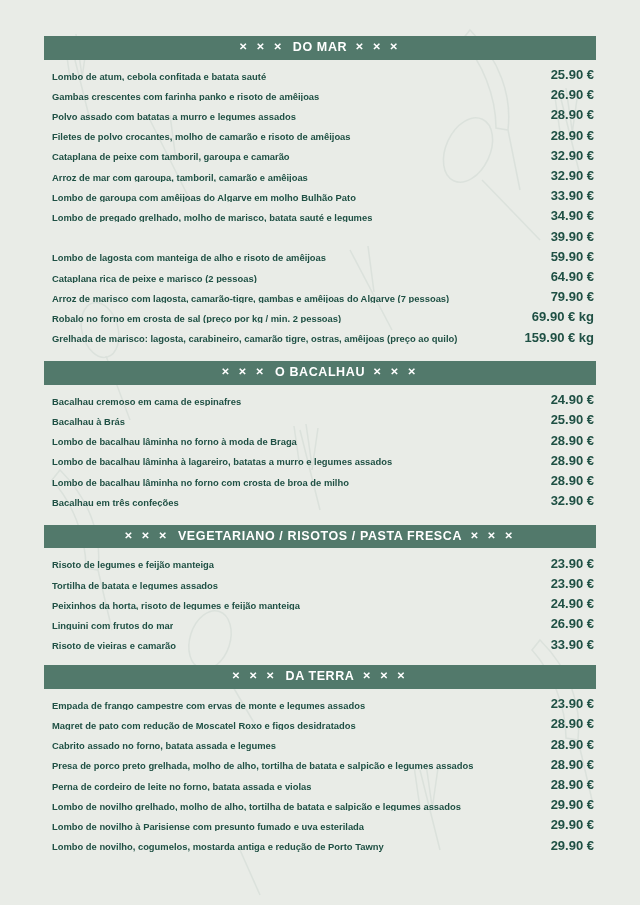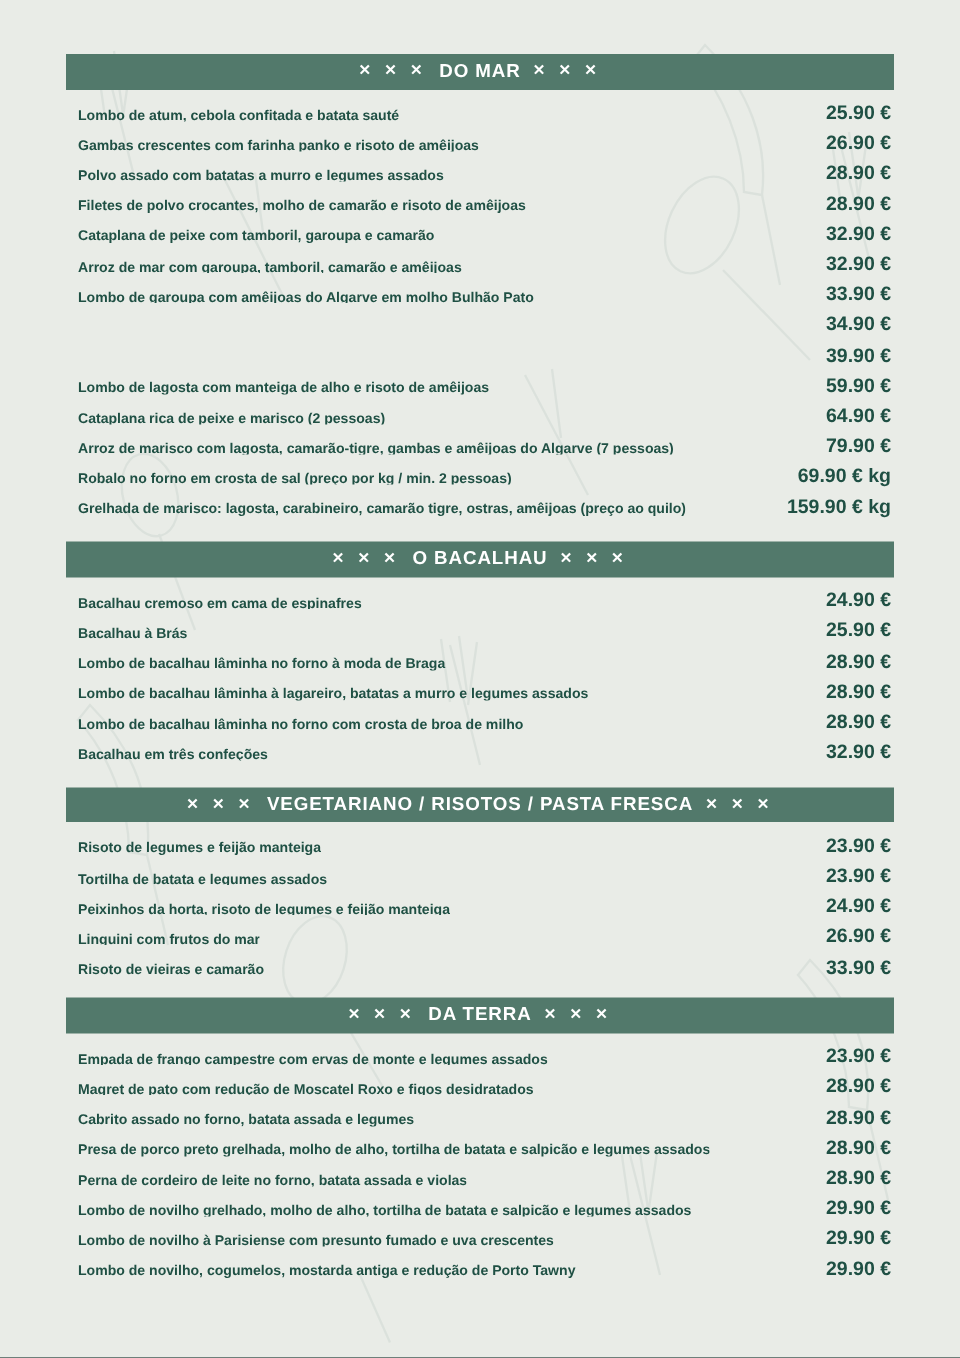--- a/index.html
+++ b/index.html
@@ -164,20 +164,21 @@
             <span class="name">Arroz de mar com garoupa, tamboril, camarão e amêijoas</span>
             <span class="spacer"></span>
             <span class="price">32.90 €</span>
           </div>
         <div class="item">
             <span class="name">Lombo de garoupa com amêijoas do Algarve em molho Bulhão Pato</span>
             <span class="spacer"></span>
             <span class="price">33.90 €</span>
           </div>
         <div class="item">
+            <span class="name">Lombo de pregado grelhado, molho de marisco, batata sauté e legumes</span>
             <span class="spacer"></span>
             <span class="price">34.90 €</span>
           </div>
         <div class="item">
             <span class="spacer"></span>
             <span class="price">39.90 €</span>
           </div>
         <div class="item">
             <span class="name">Lombo de lagosta com manteiga de alho e risoto de amêijoas</span>
             <span class="spacer"></span>
@@ -318,21 +319,21 @@
             <span class="name">Perna de cordeiro de leite no forno, batata assada e violas</span>
             <span class="spacer"></span>
             <span class="price">28.90 €</span>
           </div>
         <div class="item">
             <span class="name">Lombo de novilho grelhado, molho de alho, tortilha de batata e salpicão e legumes assados</span>
             <span class="spacer"></span>
             <span class="price">29.90 €</span>
           </div>
         <div class="item">
-            <span class="name">Lombo de novilho à Parisiense com presunto fumado e uva crescentes</span>
+            <span class="name">Lombo de novilho à Parisiense com presunto fumado e uva esterilada</span>
             <span class="spacer"></span>
             <span class="price">29.90 €</span>
           </div>
         <div class="item">
             <span class="name">Lombo de novilho, cogumelos, mostarda antiga e redução de Porto Tawny</span>
             <span class="spacer"></span>
             <span class="price">29.90 €</span>
           </div>
       </div>
     </div>

